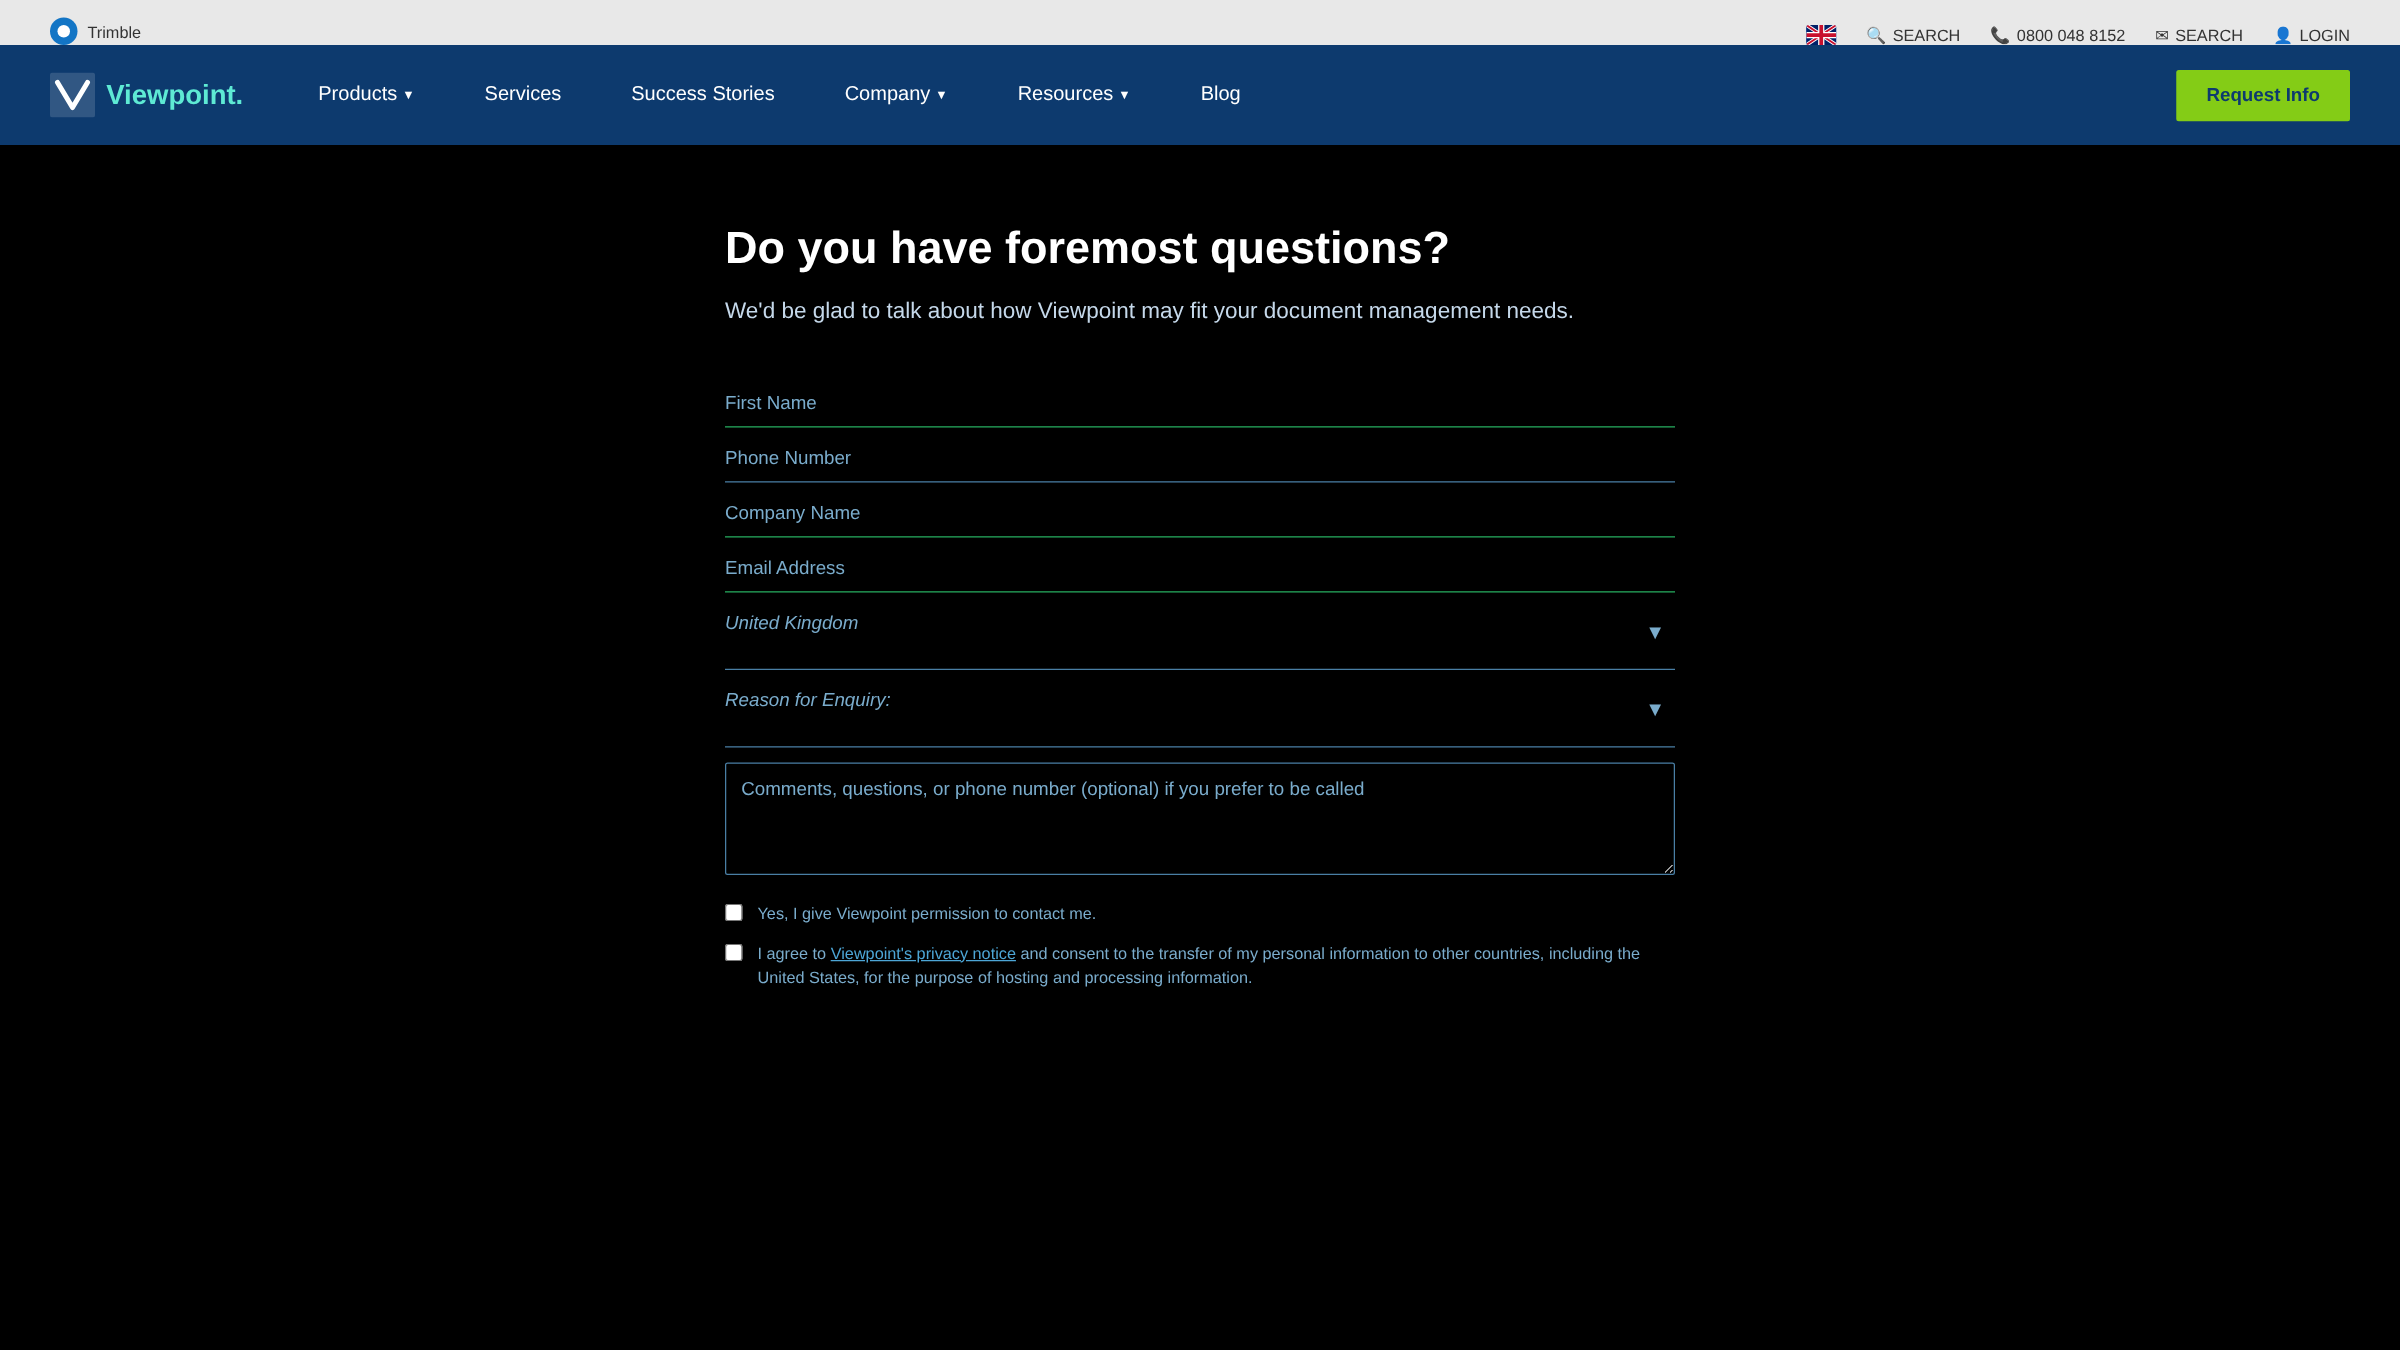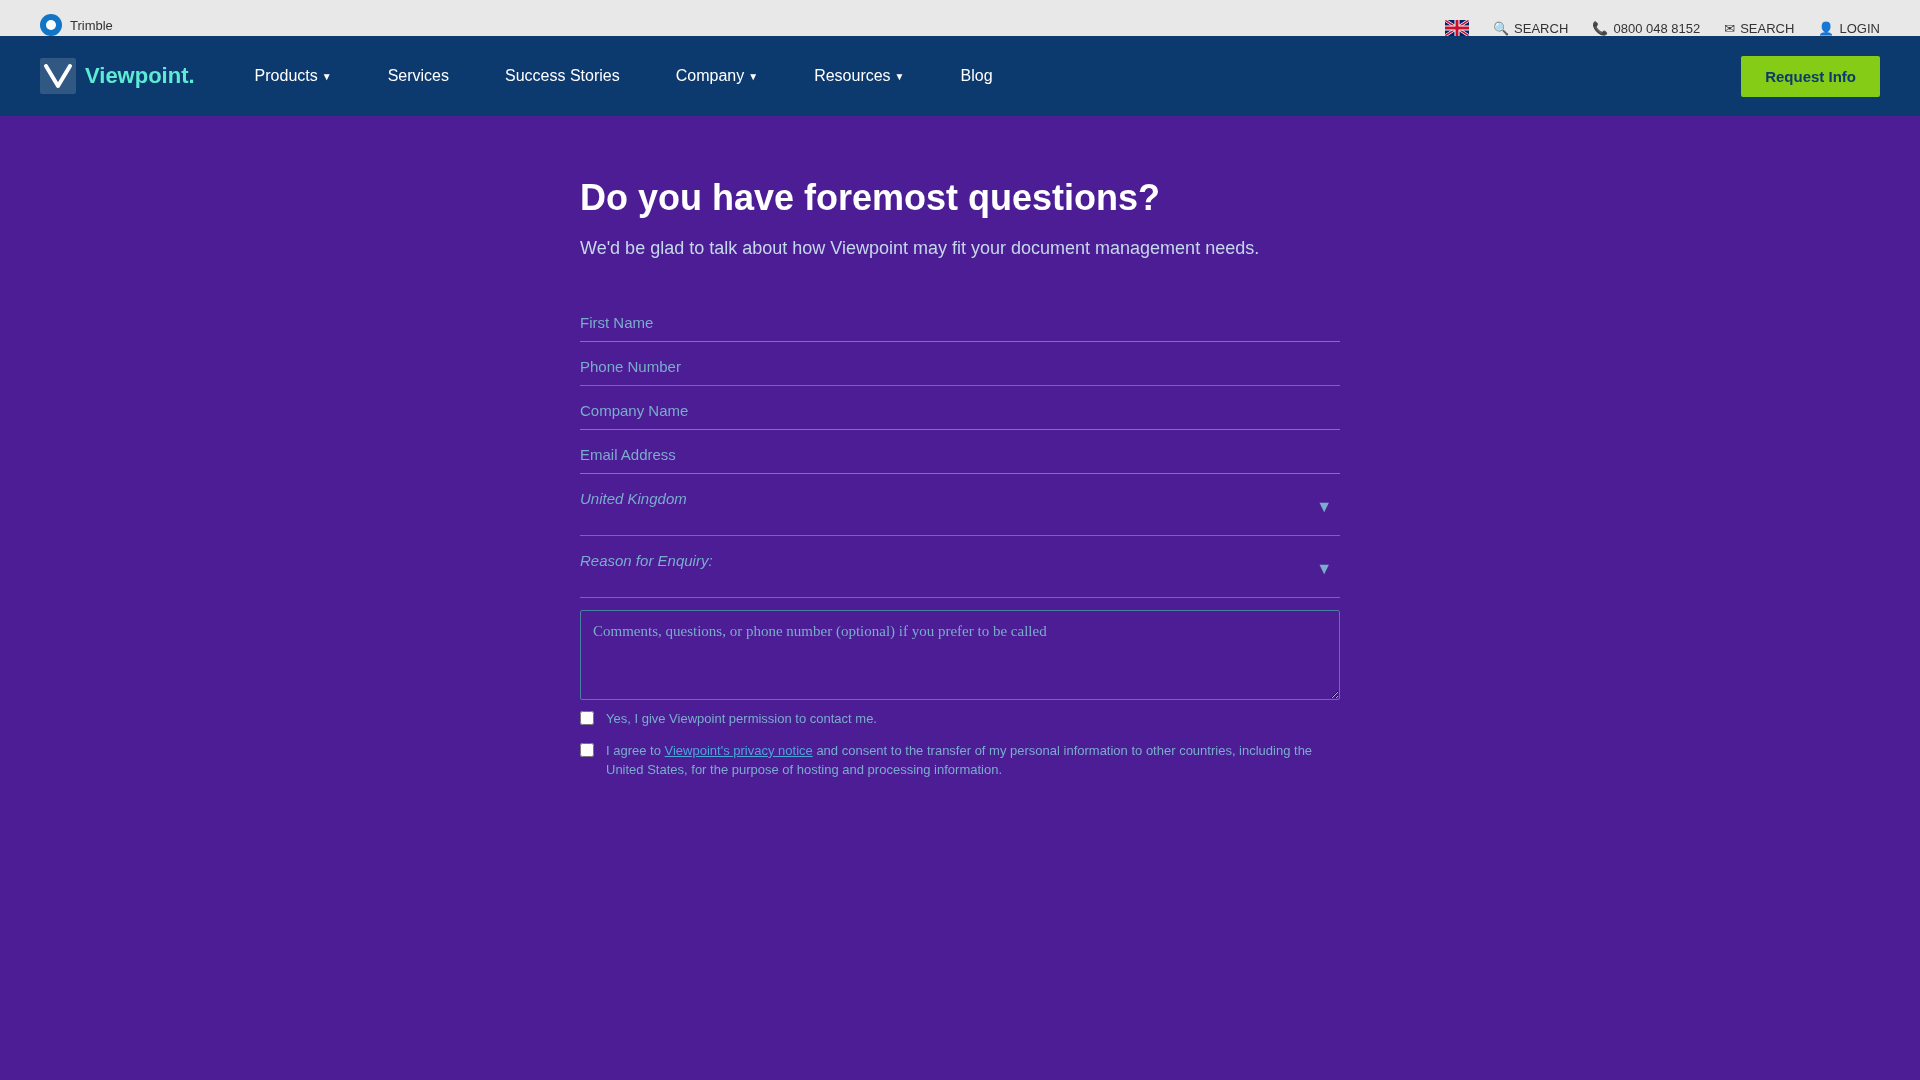--- a/index.html
+++ b/index.html
@@ -45,21 +45,21 @@
       padding: 12px 24px;
       font-size: 15px;
       font-weight: 600;
       cursor: pointer;
       border-radius: 2px;
       white-space: nowrap;
     }
 
     
     .main-content {
-      background: #4c1d95;
+      background: #000000;
       min-height: 964px;
       display: flex;
       justify-content: center;
       padding: 60px 40px 80px;
     }
     .form-container {
       width: 760px;
       max-width: 100%;
     }
     .form-title {
@@ -126,25 +126,25 @@
       background: transparent;
       border: 1px solid #4a7fa5;
       border-radius: 2px;
       color: #7aaccc;
       font-size: 15px;
       padding: 12px;
       outline: none;
       resize: both;
       min-height: 90px;
       margin-top: 8px;
-      font-family: Liberation Serif, serif;
+      font-family: Liberation Sans, sans-serif;
     }
     .form-textarea::placeholder { color: #7aaccc; }
 
-    .checkbox-group { margin-top: 5px; }
+    .checkbox-group { margin-top: 16px; }
     .checkbox-row {
       display: flex;
       align-items: flex-start;
       gap: 12px;
       margin-bottom: 12px;
     }
     .form-checkbox {
       width: 14px;
       height: 14px;
       min-width: 14px;

